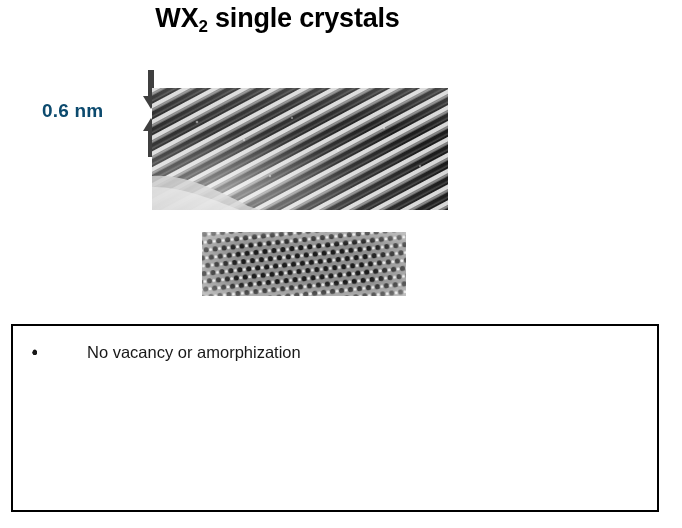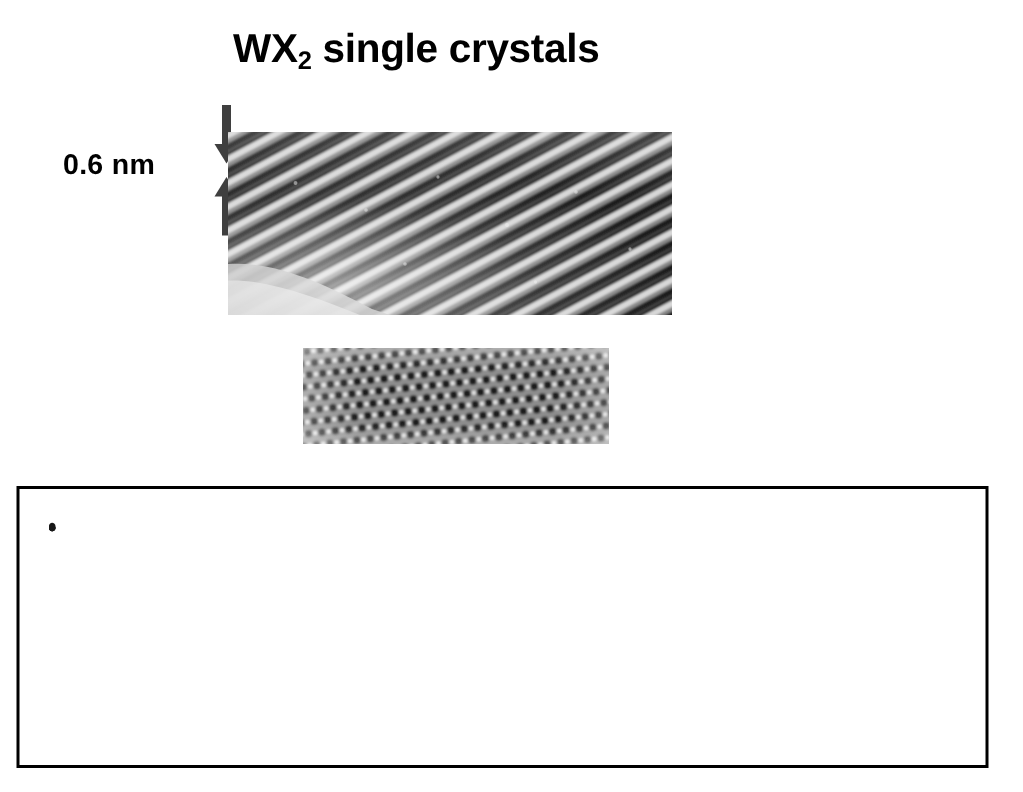--- a/index.html
+++ b/index.html
@@ -13,21 +13,21 @@
     position: relative;
     font-family: "Liberation Sans", sans-serif;
     color: #000000;
     overflow: hidden;
   }
 
   
   #slide-title {
     position: absolute;
     left: 0;
-    top: 17px;
+    top: 3px;
     width: 555px;
     text-align: center;
     font-size: 27px;
     font-weight: bold;
     letter-spacing: -0.2px;
     color: #000000;
     white-space: nowrap;
   }
   #slide-title sub {
     font-size: 17px;
@@ -36,21 +36,21 @@
     top: 5px;
   }
 
   
   #scale-label {
     position: absolute;
     left: 42px;
     top: 100px;
     font-size: 19px;
     font-weight: bold;
-    color: #000000;
+    color: #0c4a6e;
     white-space: nowrap;
     letter-spacing: 0.2px;
   }
 
   .arrow-col {
     position: absolute;
     left: 140px;
     width: 22px;
   }
   
@@ -262,15 +262,16 @@
       <span class="bullet-mark">•</span>
     </li>
     <li>
       <span class="bullet-mark">•</span>
     </li>
     <li>
       <span class="bullet-mark">•</span>
     </li>
     <li>
       <span class="bullet-mark">•</span>
+      <span>No vacancy or amorphization</span>
     </li>
   </ul>
 </div>
 
 </body></html>

